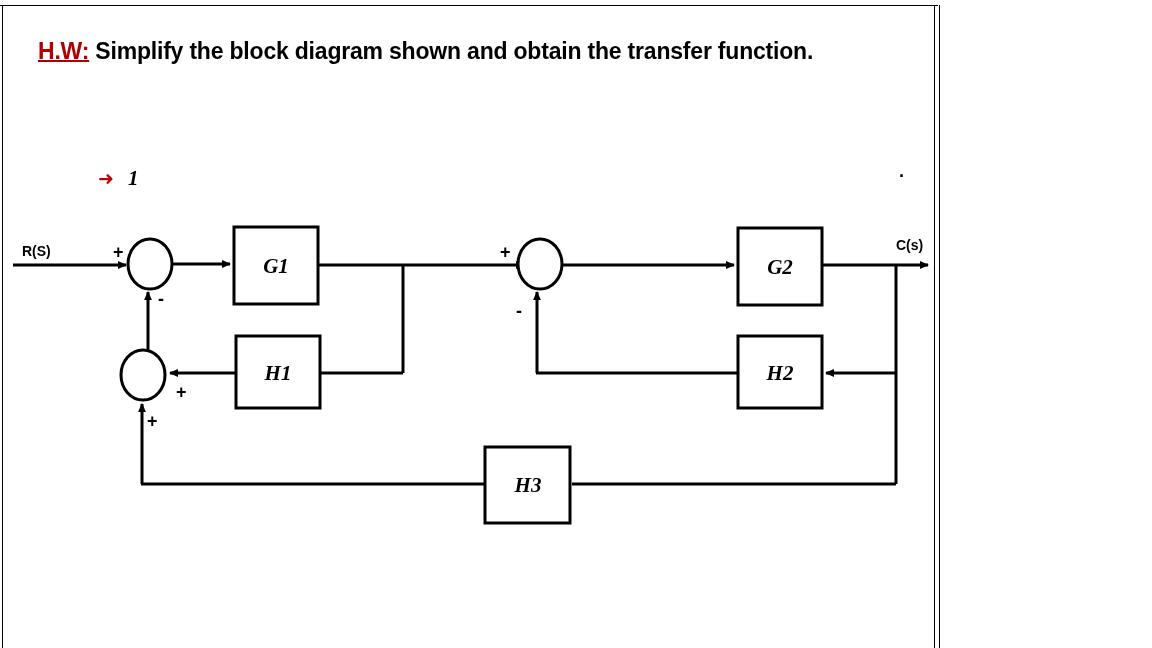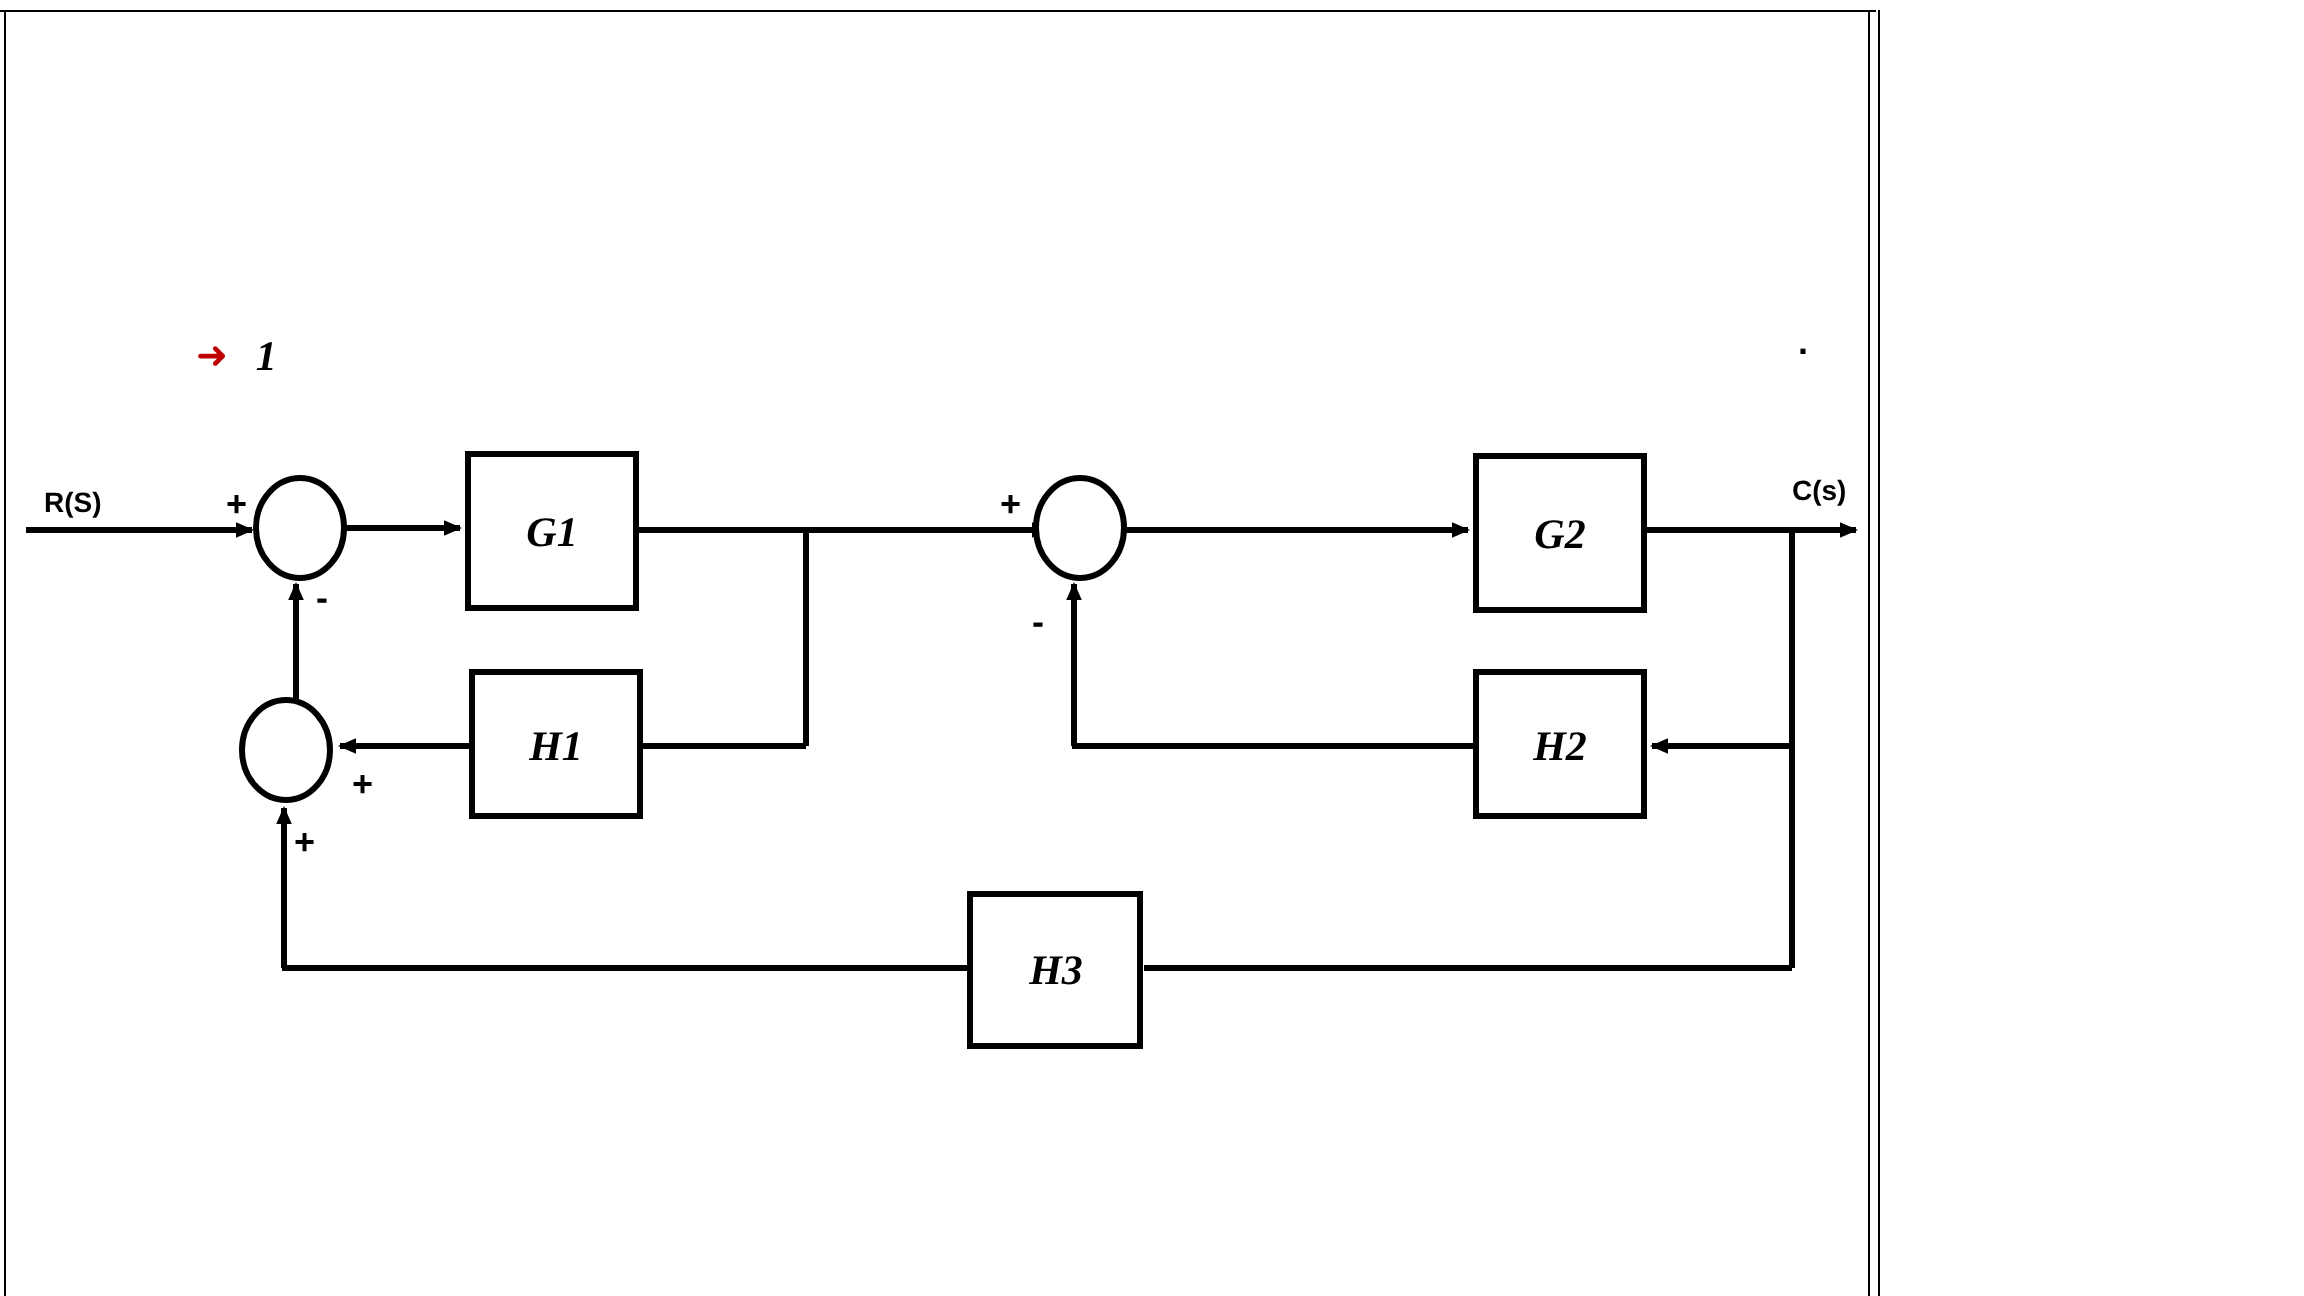--- a/index.html
+++ b/index.html
@@ -108,20 +108,23 @@
 </head>
 <body>
 
 <div id="slide">
 
   <div class="frame-line frame-top"></div>
   <div class="frame-line frame-left"></div>
   <div class="frame-line frame-right1"></div>
   <div class="frame-line frame-right2"></div>
 
+  <div class="heading">
+    <span class="hw">H.W:</span><span> Simplify the block diagram shown and obtain the transfer function.</span>
+  </div>
 
   <div class="bullet-row">
     <span class="bullet-arrow">➜</span>
     <span class="bullet-label">1</span>
   </div>
 
   <div class="stray-dot">.</div>
 
   <svg id="diagram" width="1152" height="648" viewBox="0 0 1152 648">
     <defs>

